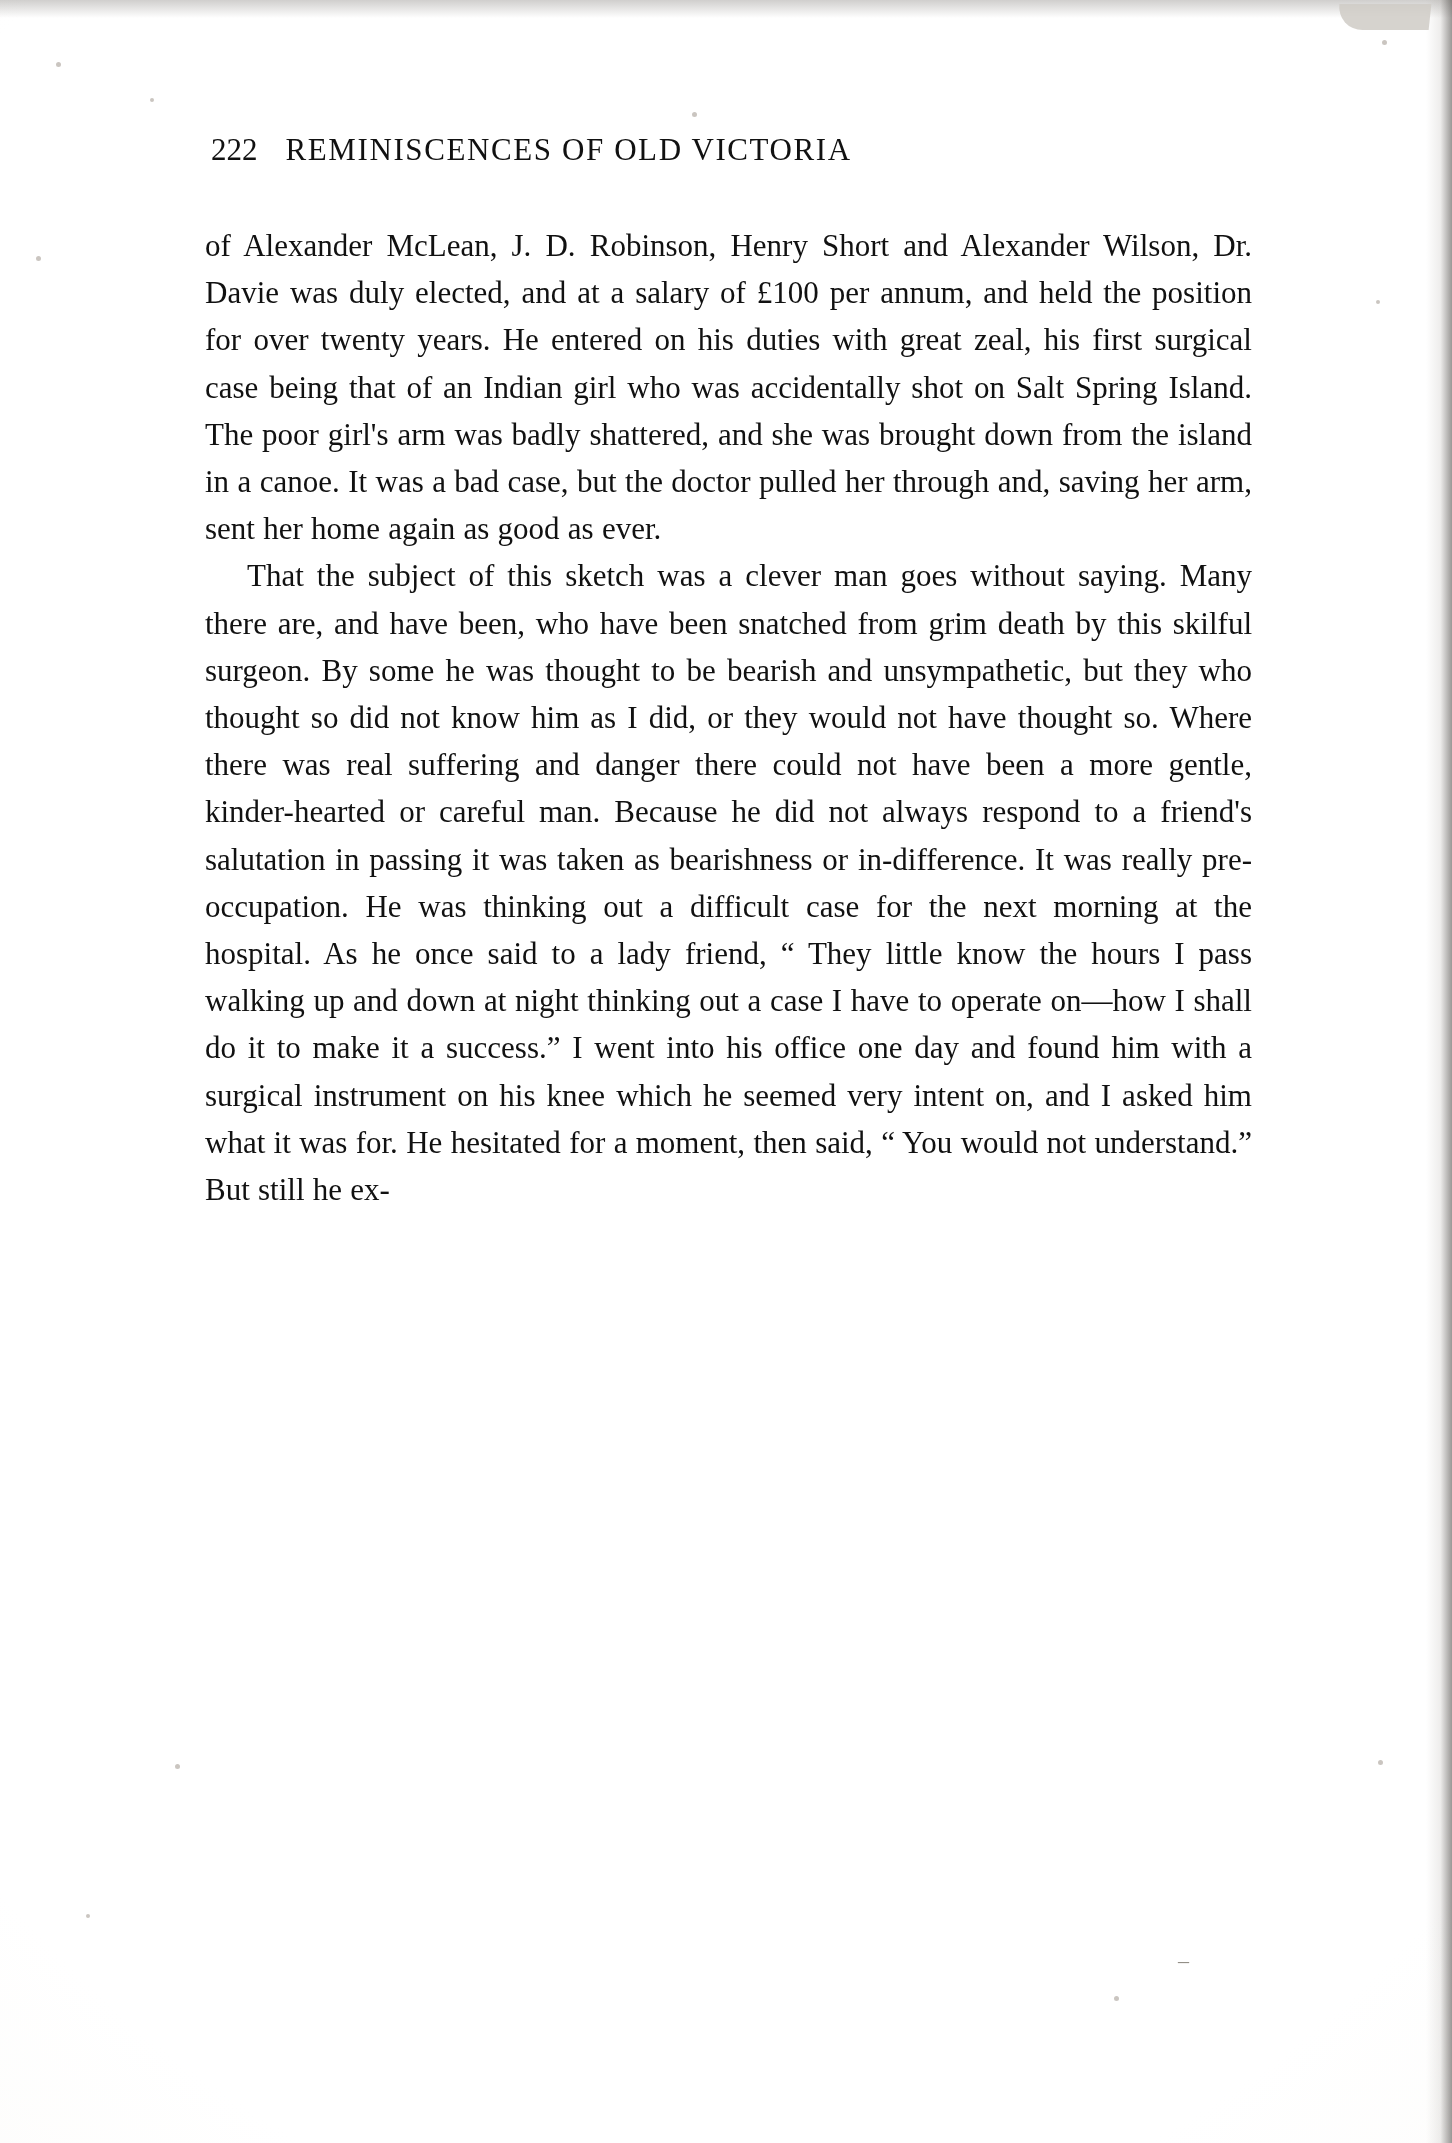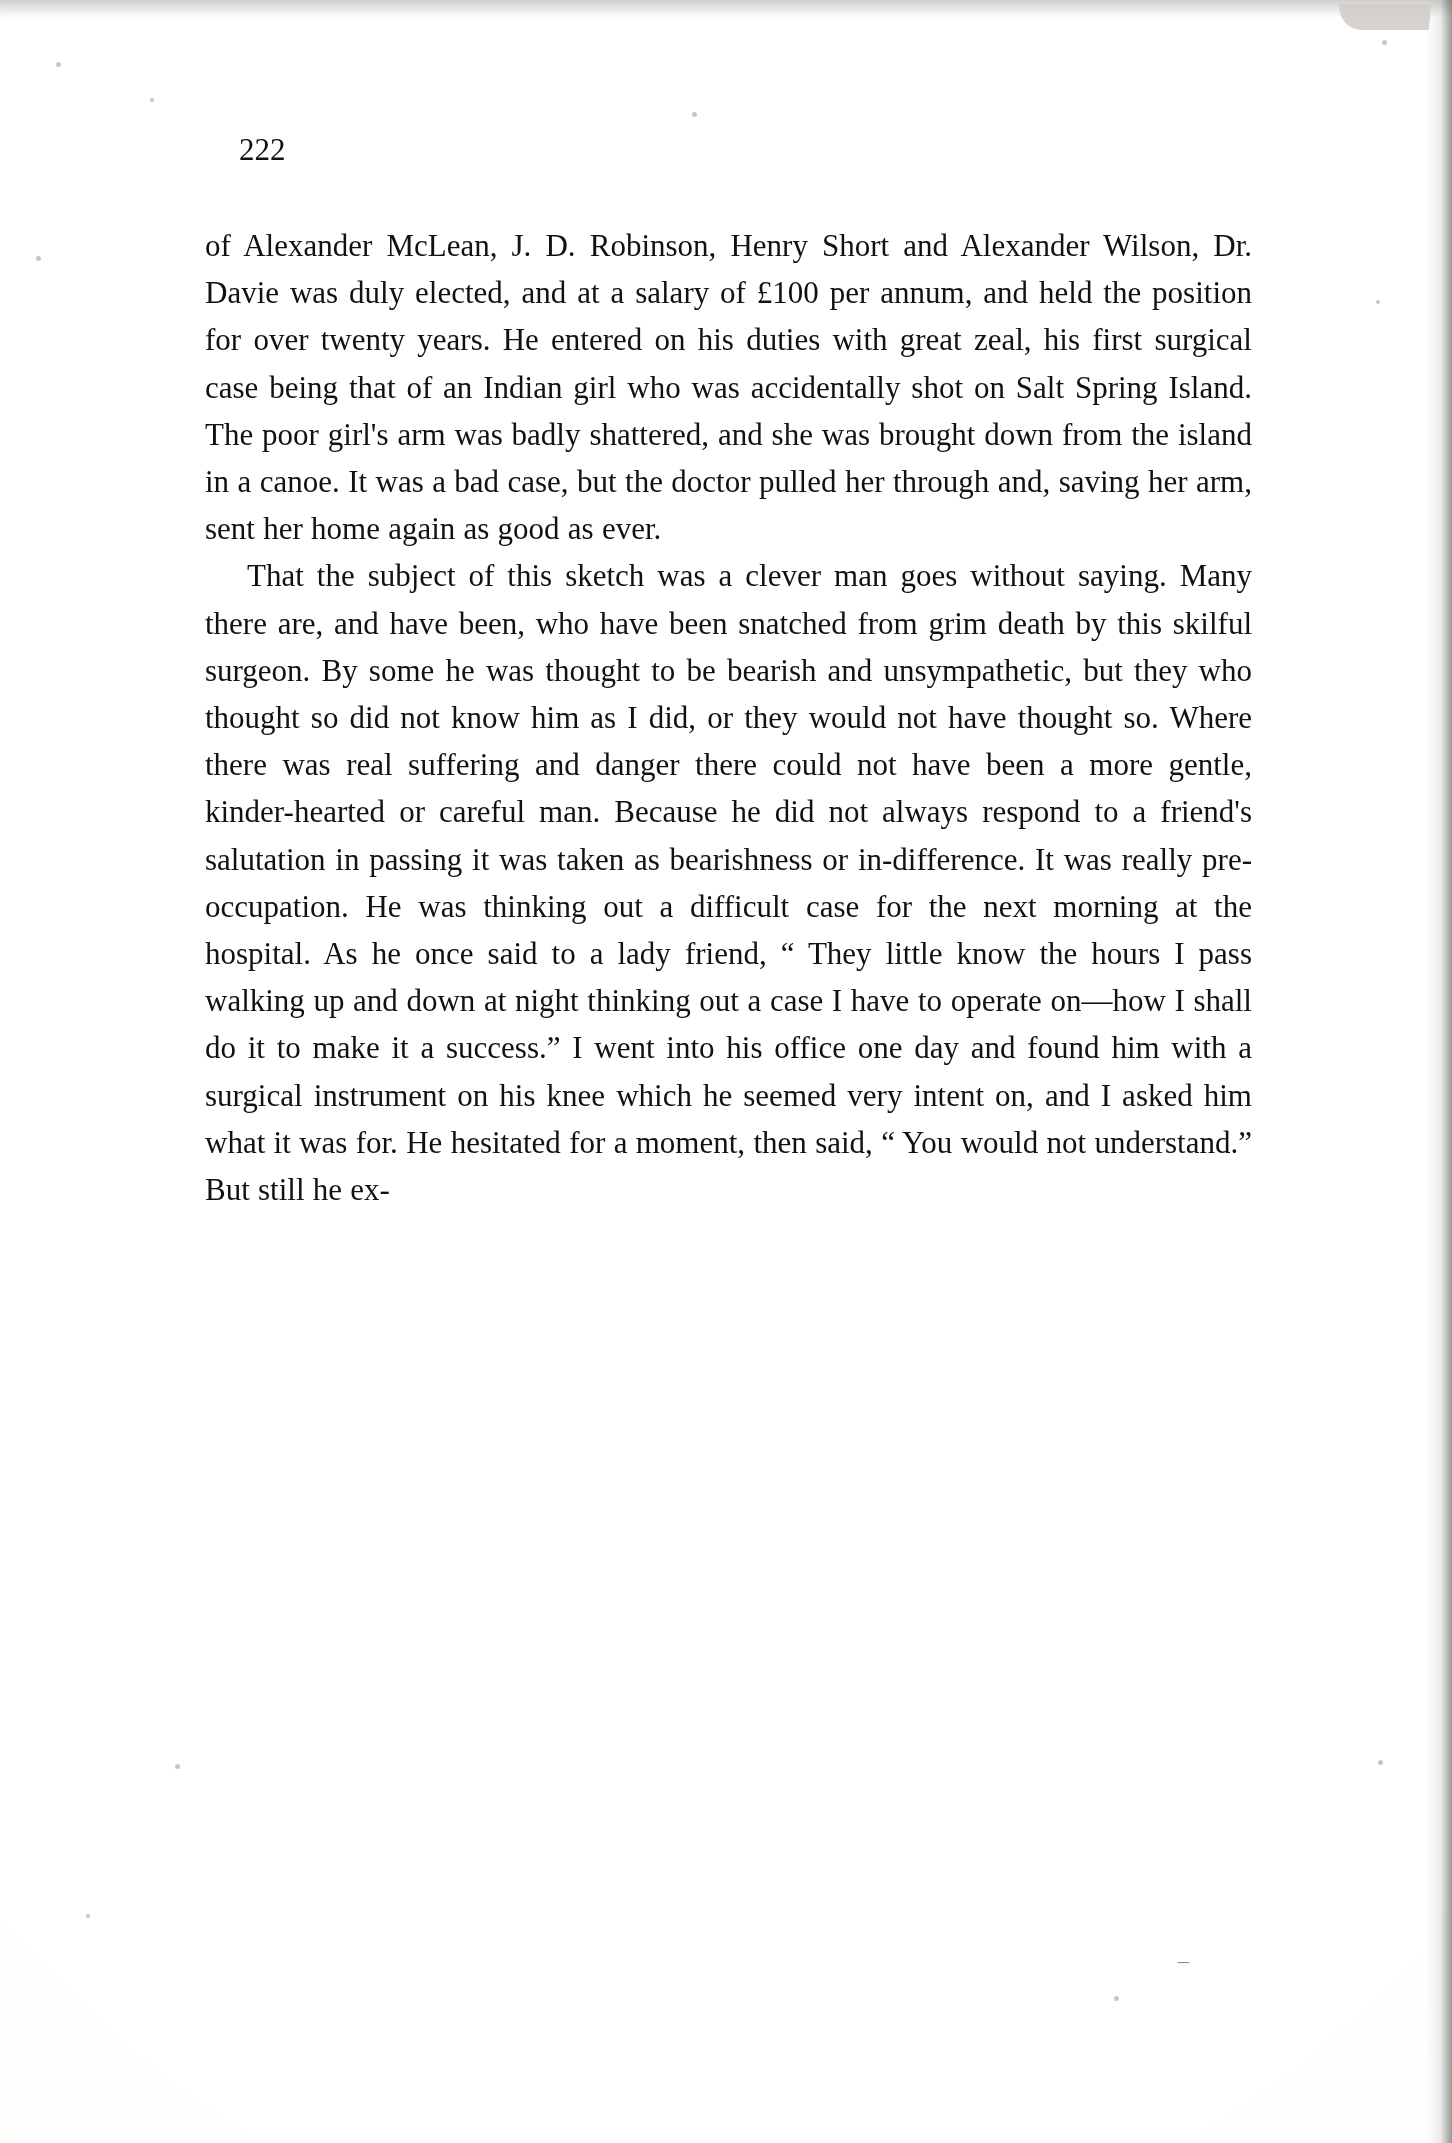--- a/index.html
+++ b/index.html
@@ -69,21 +69,20 @@
   }
 
   .page-header {
     display: flex;
     align-items: center;
     gap: 28px;
     font-size: 32px;
     letter-spacing: 0.5px;
     margin-bottom: 54px;
     padding-left: 6px;
-    margin-left: 28px;
   }
   .page-number {
     font-size: 31px;
     letter-spacing: 0px;
   }
   .running-title {
     font-size: 31px;
     letter-spacing: 1.6px;
   }
 
@@ -127,19 +126,20 @@
   <div class="speck" style="left:175px;  top:1764px;width:5px; height:5px;"></div>
   <div class="speck" style="left:1378px;top:1760px;width:5px; height:5px;"></div>
   <div class="speck" style="left:1114px;top:1996px;width:5px; height:5px;"></div>
   <div class="speck" style="left:86px;  top:1914px;width:4px; height:4px;"></div>
   <div class="margin-mark" style="left:1178px; top:1950px;">–</div>
 
   <div class="content">
 
     <div class="page-header">
       <span class="page-number">222</span>
+      <span class="running-title">REMINISCENCES OF OLD VICTORIA</span>
     </div>
 
     <p class="body-par">of Alexander McLean, J. D. Robinson, Henry Short and Alexander Wilson, Dr. Davie was duly elected, and at a salary of £100 per annum, and held the position for over twenty years.  He entered on his duties with great zeal, his first surgical case being that of an Indian girl who was accidentally shot on Salt Spring Island. The poor girl's arm was badly shattered, and she was brought down from the island in a canoe.  It was a bad case, but the doctor pulled her through and, saving her arm, sent her home again as good as ever.</p>
     <p class="body-par indent">That the subject of this sketch was a clever man goes without saying.  Many there are, and have been, who have been snatched from grim death by this skilful surgeon.  By some he was thought to be bearish and unsympathetic, but they who thought so did not know him as I did, or they would not have thought so. Where there was real suffering and danger there could not have been a more gentle, kinder-hearted or careful man.  Because he did not always respond to a friend's salutation in passing it was taken as bearishness or in-difference.  It was really pre-occupation.  He was thinking out a difficult case for the next morning at the hospital.  As he once said to a lady friend, “ They little know the hours I pass walking up and down at night thinking out a case I have to operate on—how I shall do it to make it a success.”  I went into his office one day and found him with a surgical instrument on his knee which he seemed very intent on, and I asked him what it was for.  He hesitated for a moment, then said, “ You would not understand.”  But still he ex-</p>
 
   </div>
 </div>
 
 </body></html>

